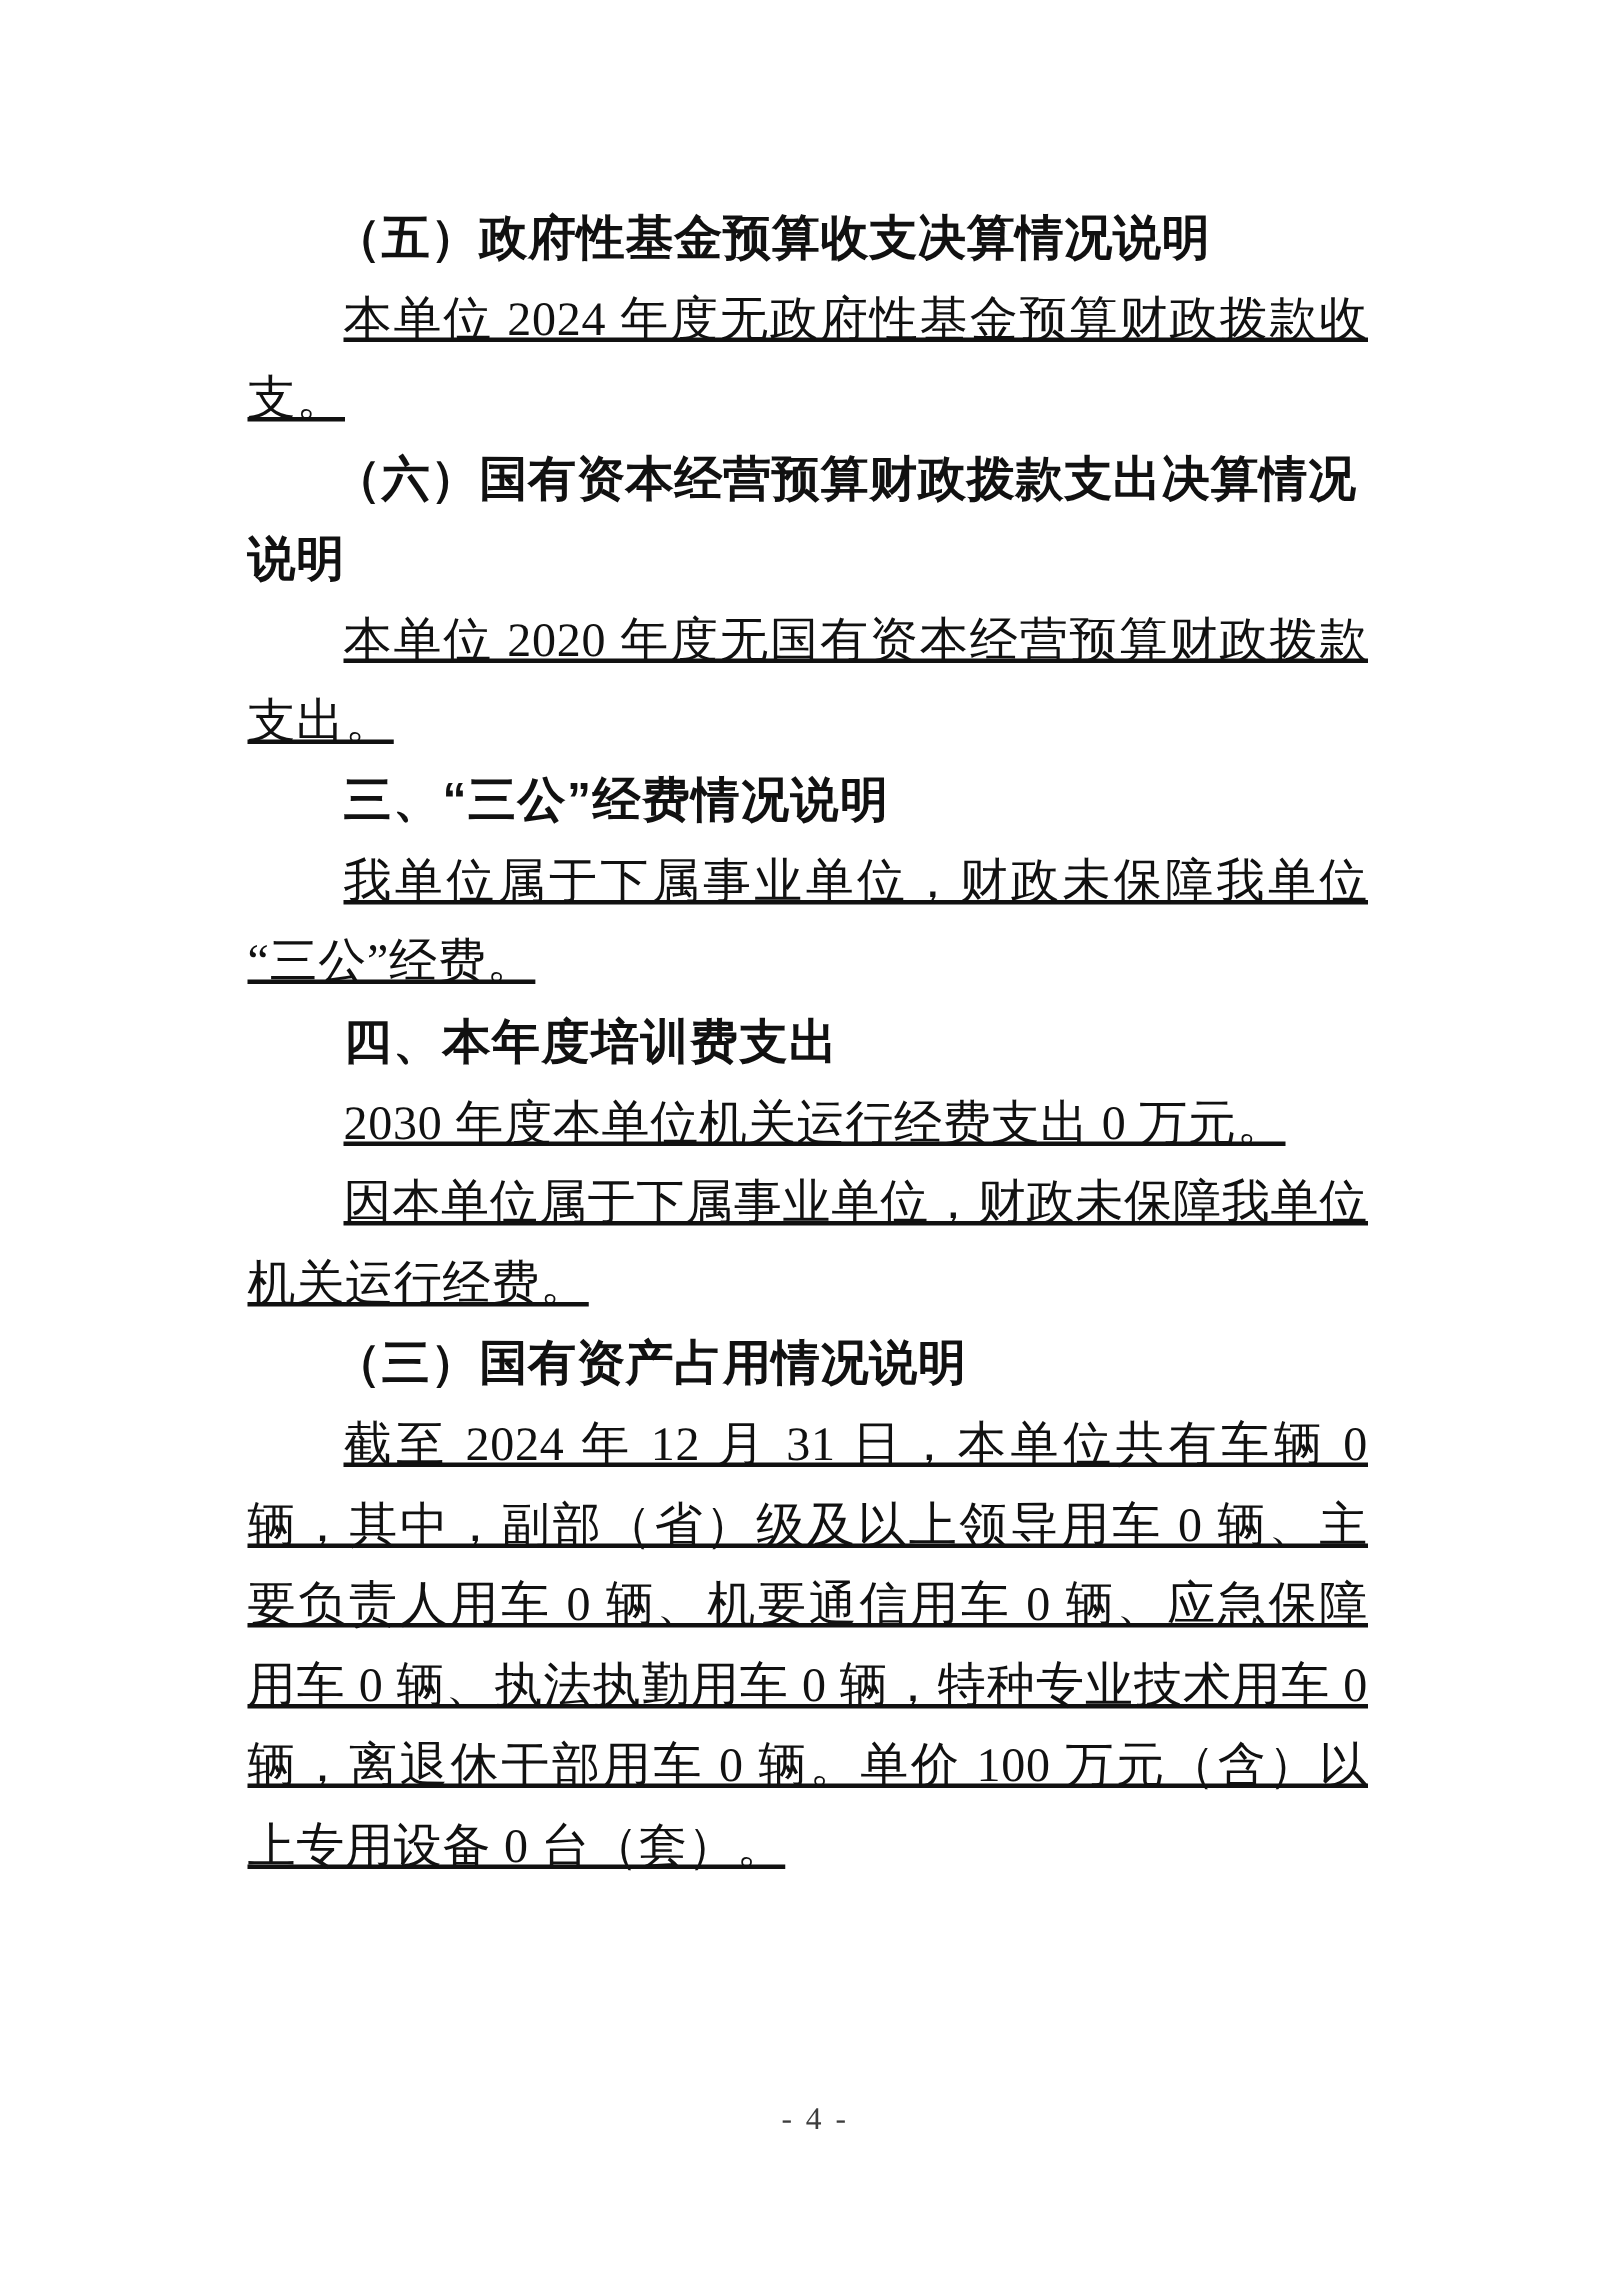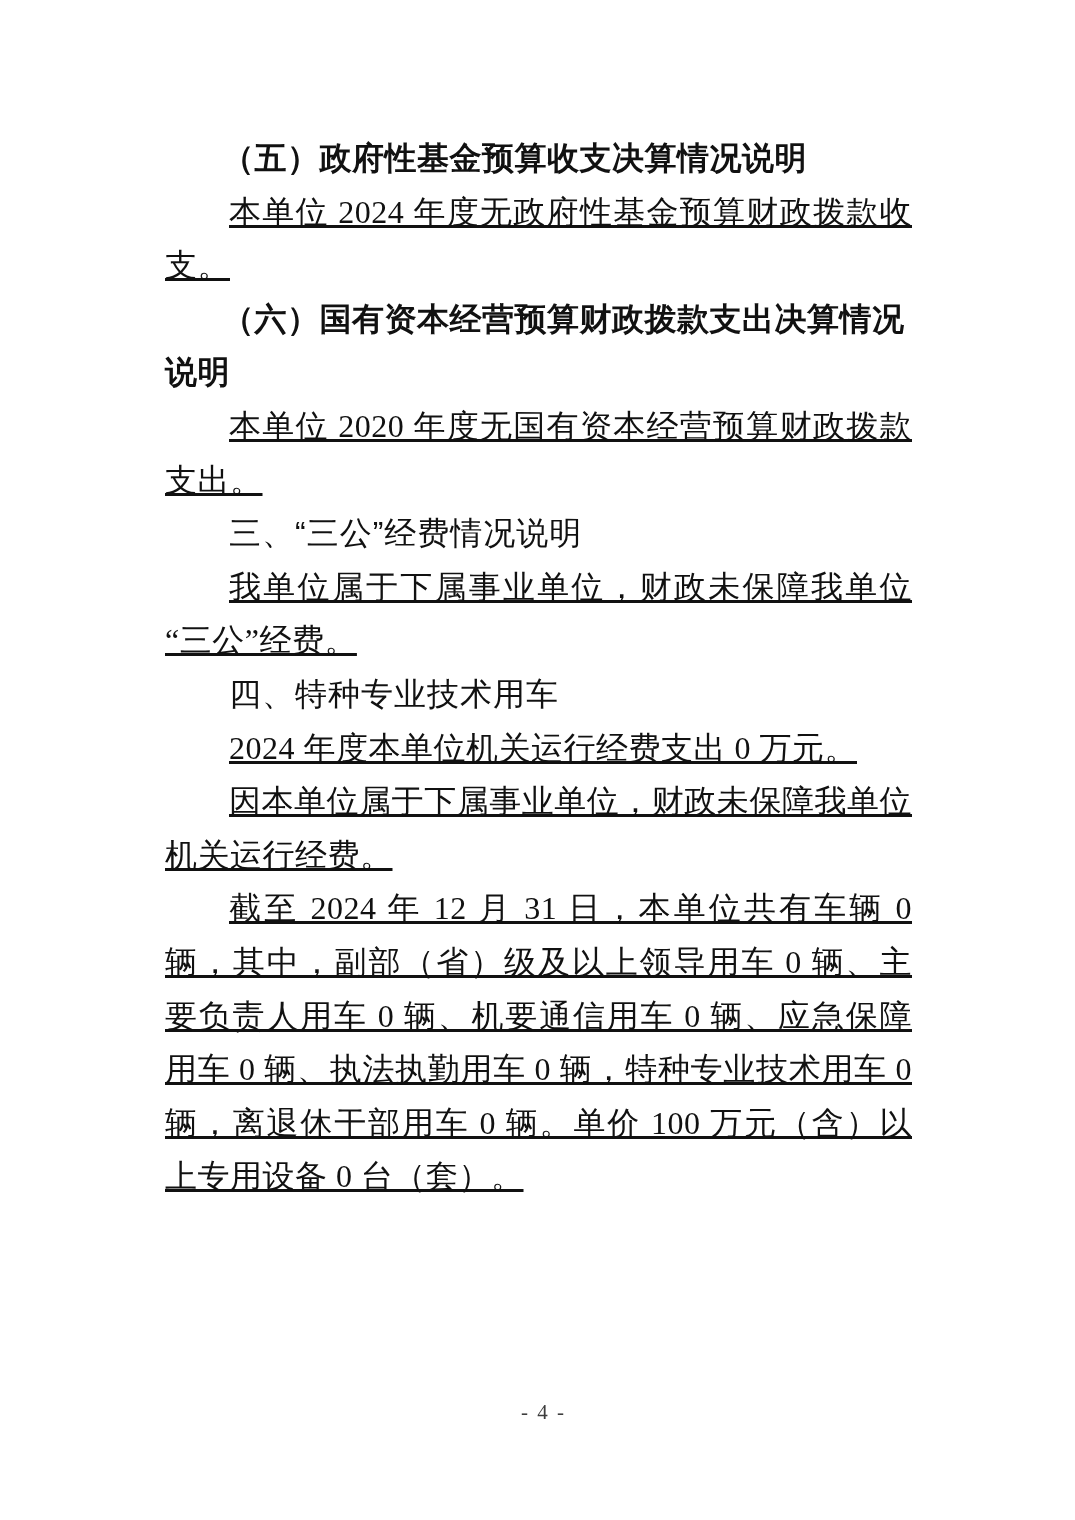--- a/index.html
+++ b/index.html
@@ -25,21 +25,21 @@
     line-height: 53.6px;
     letter-spacing: 0.5px;
   }
   .block {
     margin: 0;
     padding: 0;
   }
   
   .heading {
     font-family: "Liberation Sans", "DejaVu Sans", sans-serif;
-    font-weight: normal;
+    font-weight: bold;
     text-indent: 2em;
     letter-spacing: 1px;
   }
   
   .subheading {
     font-family: "Liberation Serif", "DejaVu Serif", serif;
     font-weight: bold;
     text-indent: 1.78em;
     letter-spacing: 0.5px;
   }
@@ -68,20 +68,21 @@
 <body>
 
 <div class="page">
   <div class="doc">
     <div class="block subheading">（五）政府性基金预算收支决算情况说明</div>
     <div class="block paragraph">本单位 2024 年度无政府性基金预算财政拨款收支。</div>
     <div class="block subheading">（六）国有资本经营预算财政拨款支出决算情况说明</div>
     <div class="block paragraph">本单位 2020 年度无国有资本经营预算财政拨款支出。</div>
     <div class="block heading">三、“三公”经费情况说明</div>
     <div class="block paragraph">我单位属于下属事业单位，财政未保障我单位“三公”经费。</div>
-    <div class="block heading">四、特种专业技术用车</div>
-    <div class="block paragraph">2024 年度本单位机关运行经费支出 0 万元。</div>
+    <div class="block heading">四、本年度培训费支出</div>
+    <div class="block paragraph">2030 年度本单位机关运行经费支出 0 万元。</div>
     <div class="block paragraph">因本单位属于下属事业单位，财政未保障我单位机关运行经费。</div>
+    <div class="block subheading">（三）国有资产占用情况说明</div>
     <div class="block paragraph">截至 2024 年 12 月 31 日，本单位共有车辆 0 辆，其中，副部（省）级及以上领导用车 0 辆、主要负责人用车 0 辆、机要通信用车 0 辆、应急保障用车 0 辆、执法执勤用车 0 辆，特种专业技术用车 0 辆，离退休干部用车 0 辆。单价 100 万元（含）以上专用设备 0 台（套）。</div>
   </div>
 
   <div class="footer">- 4 -</div>
 </div>
 
 </body></html>

